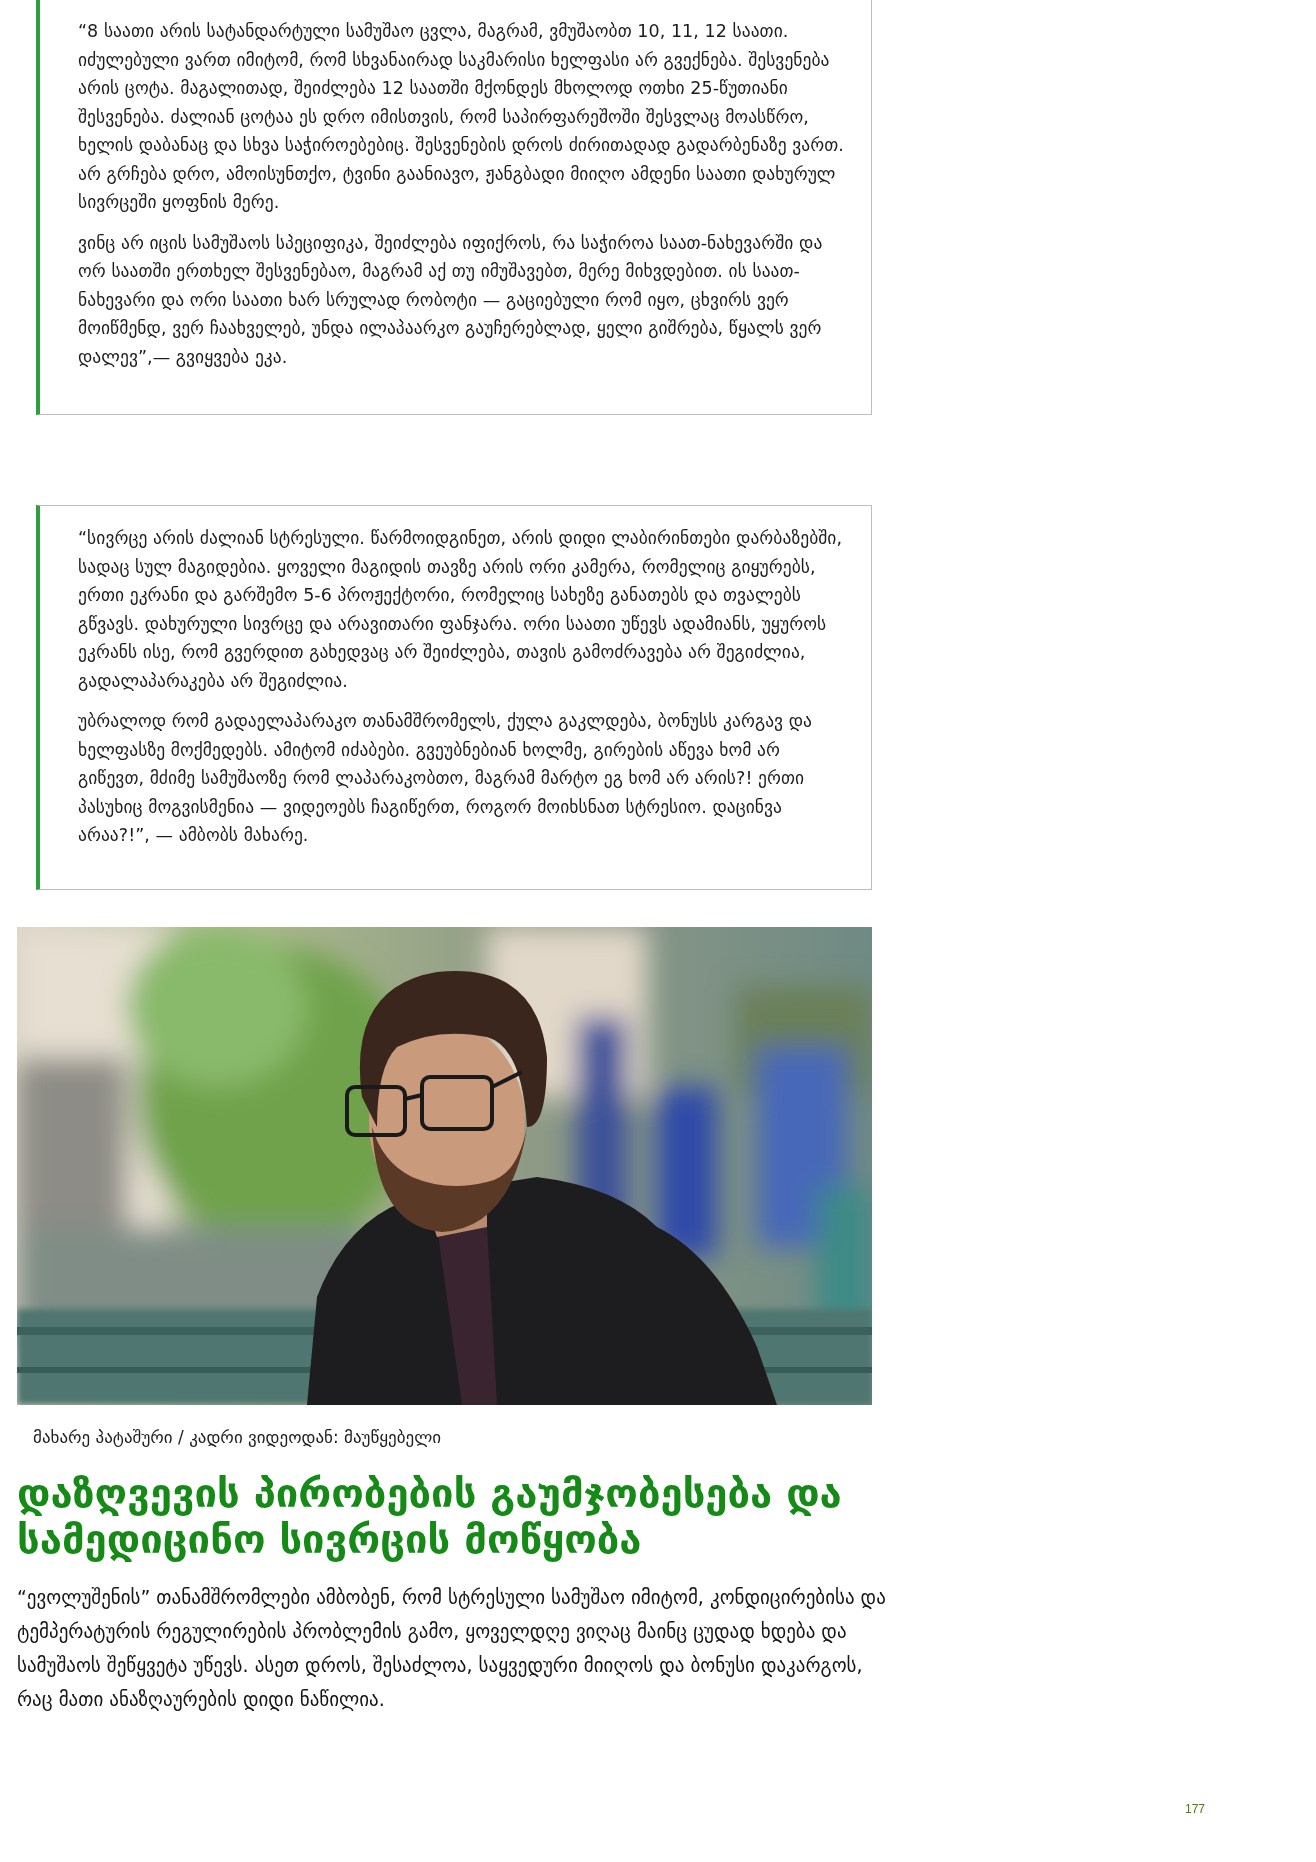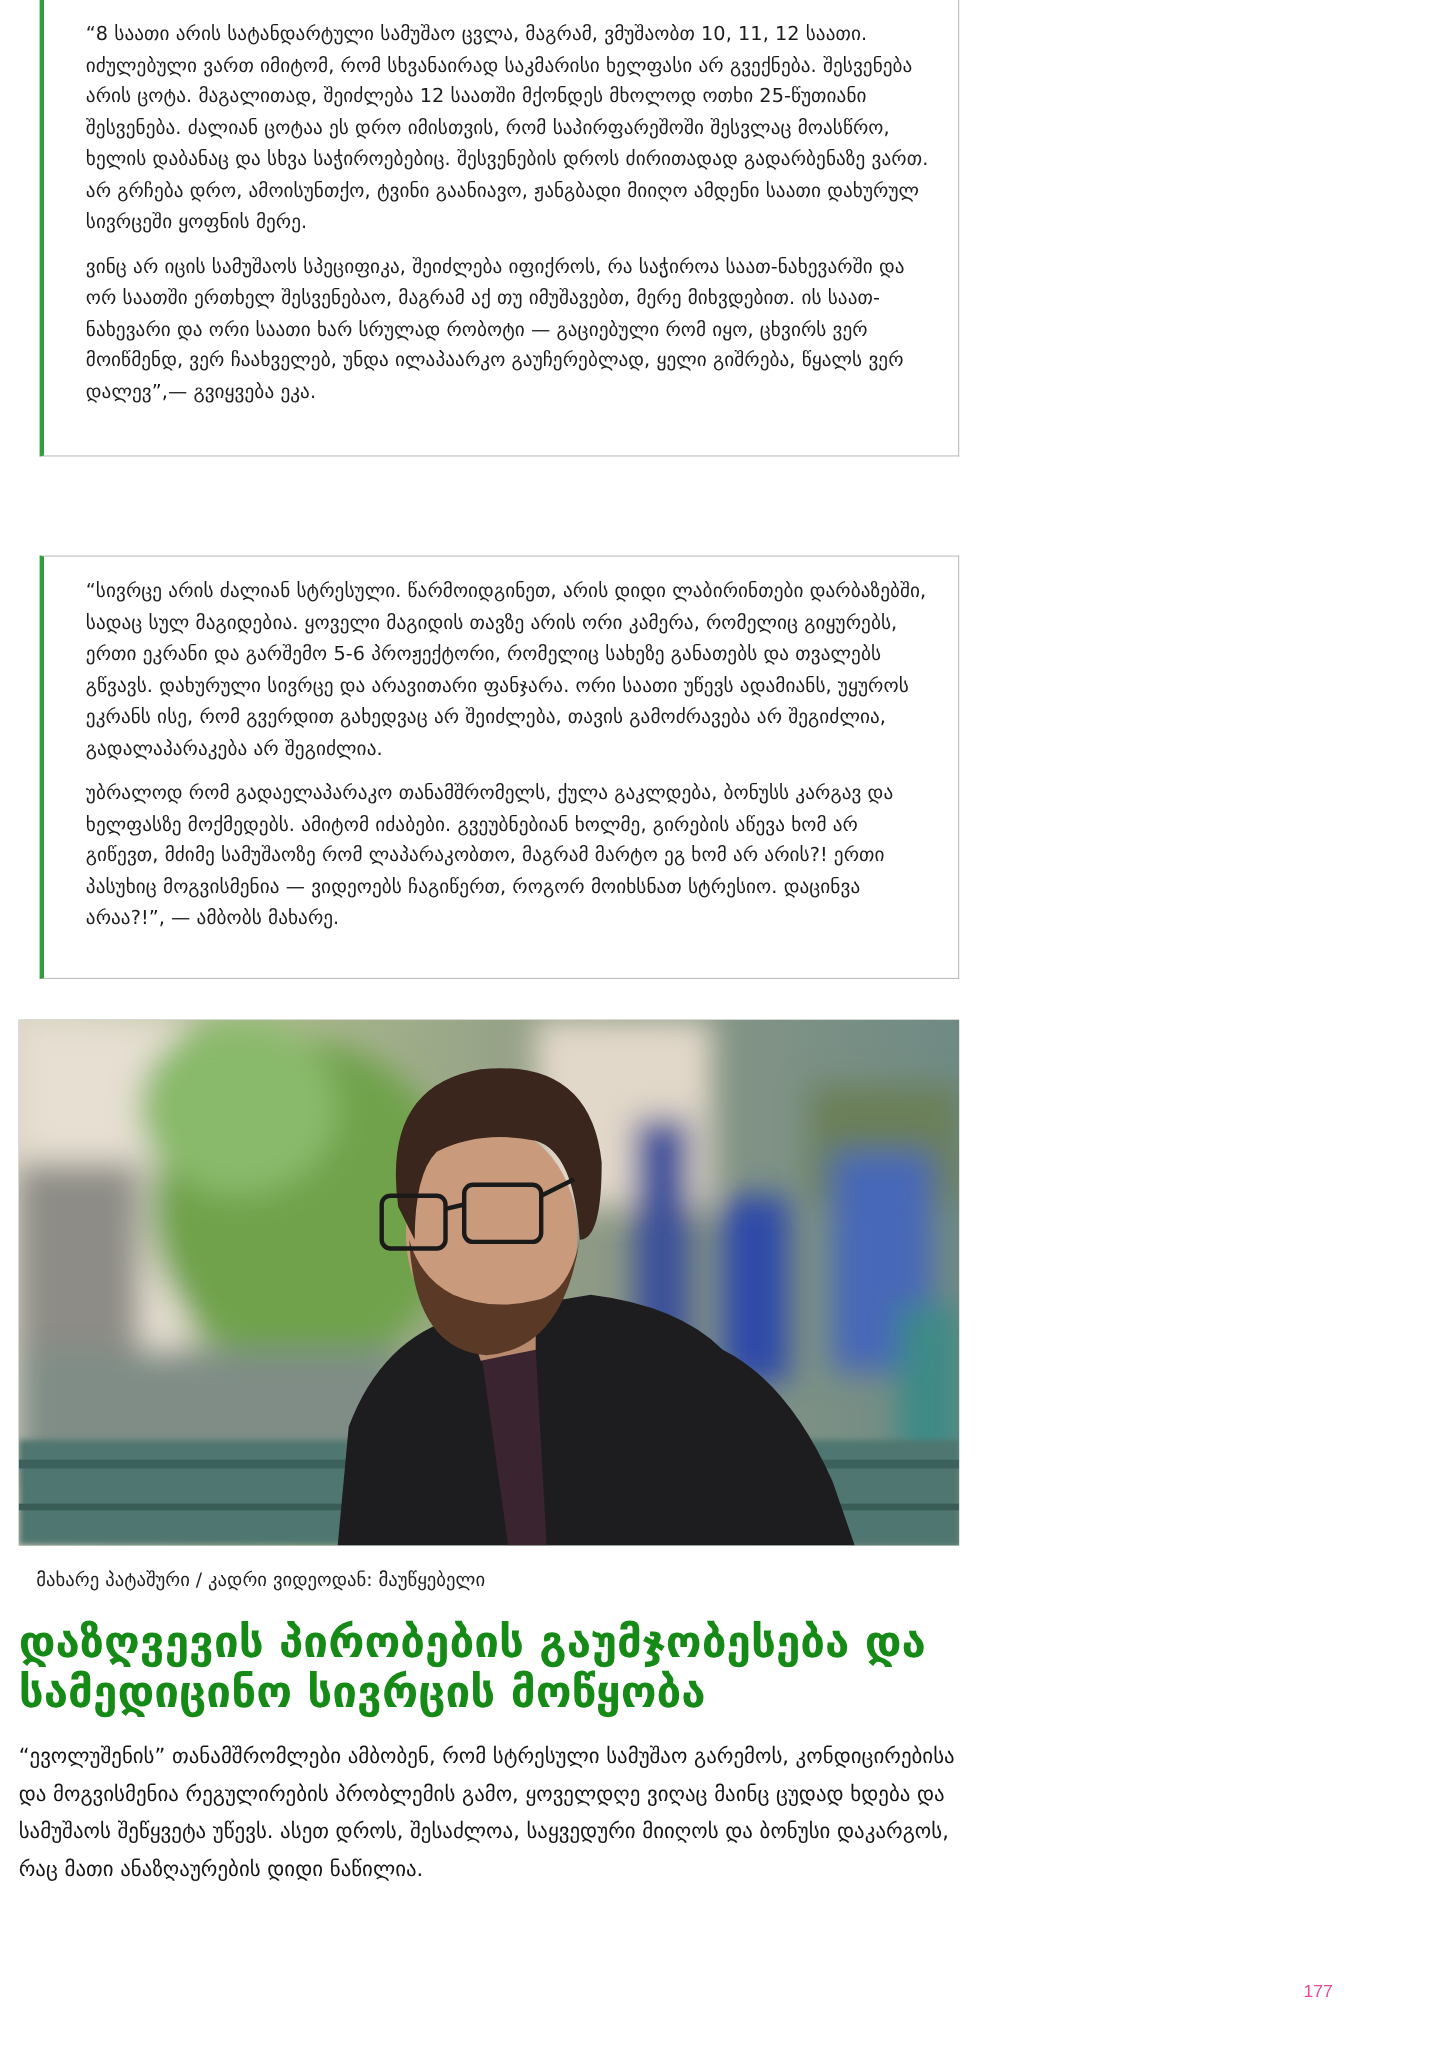--- a/index.html
+++ b/index.html
@@ -81,22 +81,22 @@
       font-size: 40px;
       line-height: 46px;
       font-weight: bold;
       color: #168a16;
     }
     .page-number {
       position: absolute;
       left: 1185px;
       top: 1802px;
       font-family: "Liberation Sans", sans-serif;
-      font-size: 16px;
-      color: #ec4899;
+      font-size: 12px;
+      color: #4d7c0f;
     }
   </style>
 </head>
 <body>
 
 <div class="page">
 
   <div class="quote-box" id="quote-box-1">
     <p>“8 საათი არის სატანდარტული სამუშაო ცვლა, მაგრამ, ვმუშაობთ 10, 11, 12 საათი. იძულებული ვართ იმიტომ, რომ სხვანაირად საკმარისი ხელფასი არ გვექნება. შესვენება არის ცოტა. მაგალითად, შეიძლება 12 საათში მქონდეს მხოლოდ ოთხი 25-წუთიანი შესვენება. ძალიან ცოტაა ეს დრო იმისთვის, რომ საპირფარეშოში შესვლაც მოასწრო, ხელის დაბანაც და სხვა საჭიროებებიც. შესვენების დროს ძირითადად გადარბენაზე ვართ. არ გრჩება დრო, ამოისუნთქო, ტვინი გაანიავო, ჟანგბადი მიიღო ამდენი საათი დახურულ სივრცეში ყოფნის მერე.</p>
     <p>ვინც არ იცის სამუშაოს სპეციფიკა, შეიძლება იფიქროს, რა საჭიროა საათ-ნახევარში და ორ საათში ერთხელ შესვენებაო, მაგრამ აქ თუ იმუშავებთ, მერე მიხვდებით. ის საათ-ნახევარი და ორი საათი ხარ სრულად რობოტი — გაციებული რომ იყო, ცხვირს ვერ მოიწმენდ, ვერ ჩაახველებ, უნდა ილაპაარკო გაუჩერებლად, ყელი გიშრება, წყალს ვერ დალევ”,— გვიყვება ეკა.</p>
@@ -157,17 +157,17 @@
       <rect x="405" y="150" width="70" height="52" rx="8" fill="none" stroke="#1a1a1a" stroke-width="4"></rect>
       <line x1="388" y1="172" x2="405" y2="168" stroke="#1a1a1a" stroke-width="4"></line>
       <line x1="475" y1="160" x2="505" y2="145" stroke="#1a1a1a" stroke-width="4"></line>
     </svg>
   </div>
 
   <p class="caption">მახარე პატაშური / კადრი ვიდეოდან: მაუწყებელი</p>
 
   <h2 class="section-heading">დაზღვევის პირობების გაუმჯობესება და სამედიცინო სივრცის მოწყობა</h2>
 
-  <p class="body-para" id="closing-para">“ევოლუშენის” თანამშრომლები ამბობენ, რომ სტრესული სამუშაო გარემოს, კონდიცირებისა და მოგვისმენია რეგულირების პრობლემის გამო, ყოველდღე ვიღაც მაინც ცუდად ხდება და სამუშაოს შეწყვეტა უწევს. ასეთ დროს, შესაძლოა, საყვედური მიიღოს და ბონუსი დაკარგოს, რაც მათი ანაზღაურების დიდი ნაწილია.</p>
+  <p class="body-para" id="closing-para">“ევოლუშენის” თანამშრომლები ამბობენ, რომ სტრესული სამუშაო იმიტომ, კონდიცირებისა და ტემპერატურის რეგულირების პრობლემის გამო, ყოველდღე ვიღაც მაინც ცუდად ხდება და სამუშაოს შეწყვეტა უწევს. ასეთ დროს, შესაძლოა, საყვედური მიიღოს და ბონუსი დაკარგოს, რაც მათი ანაზღაურების დიდი ნაწილია.</p>
 
   <div class="page-number">177</div>
 
 </div>
 
 </body></html>

